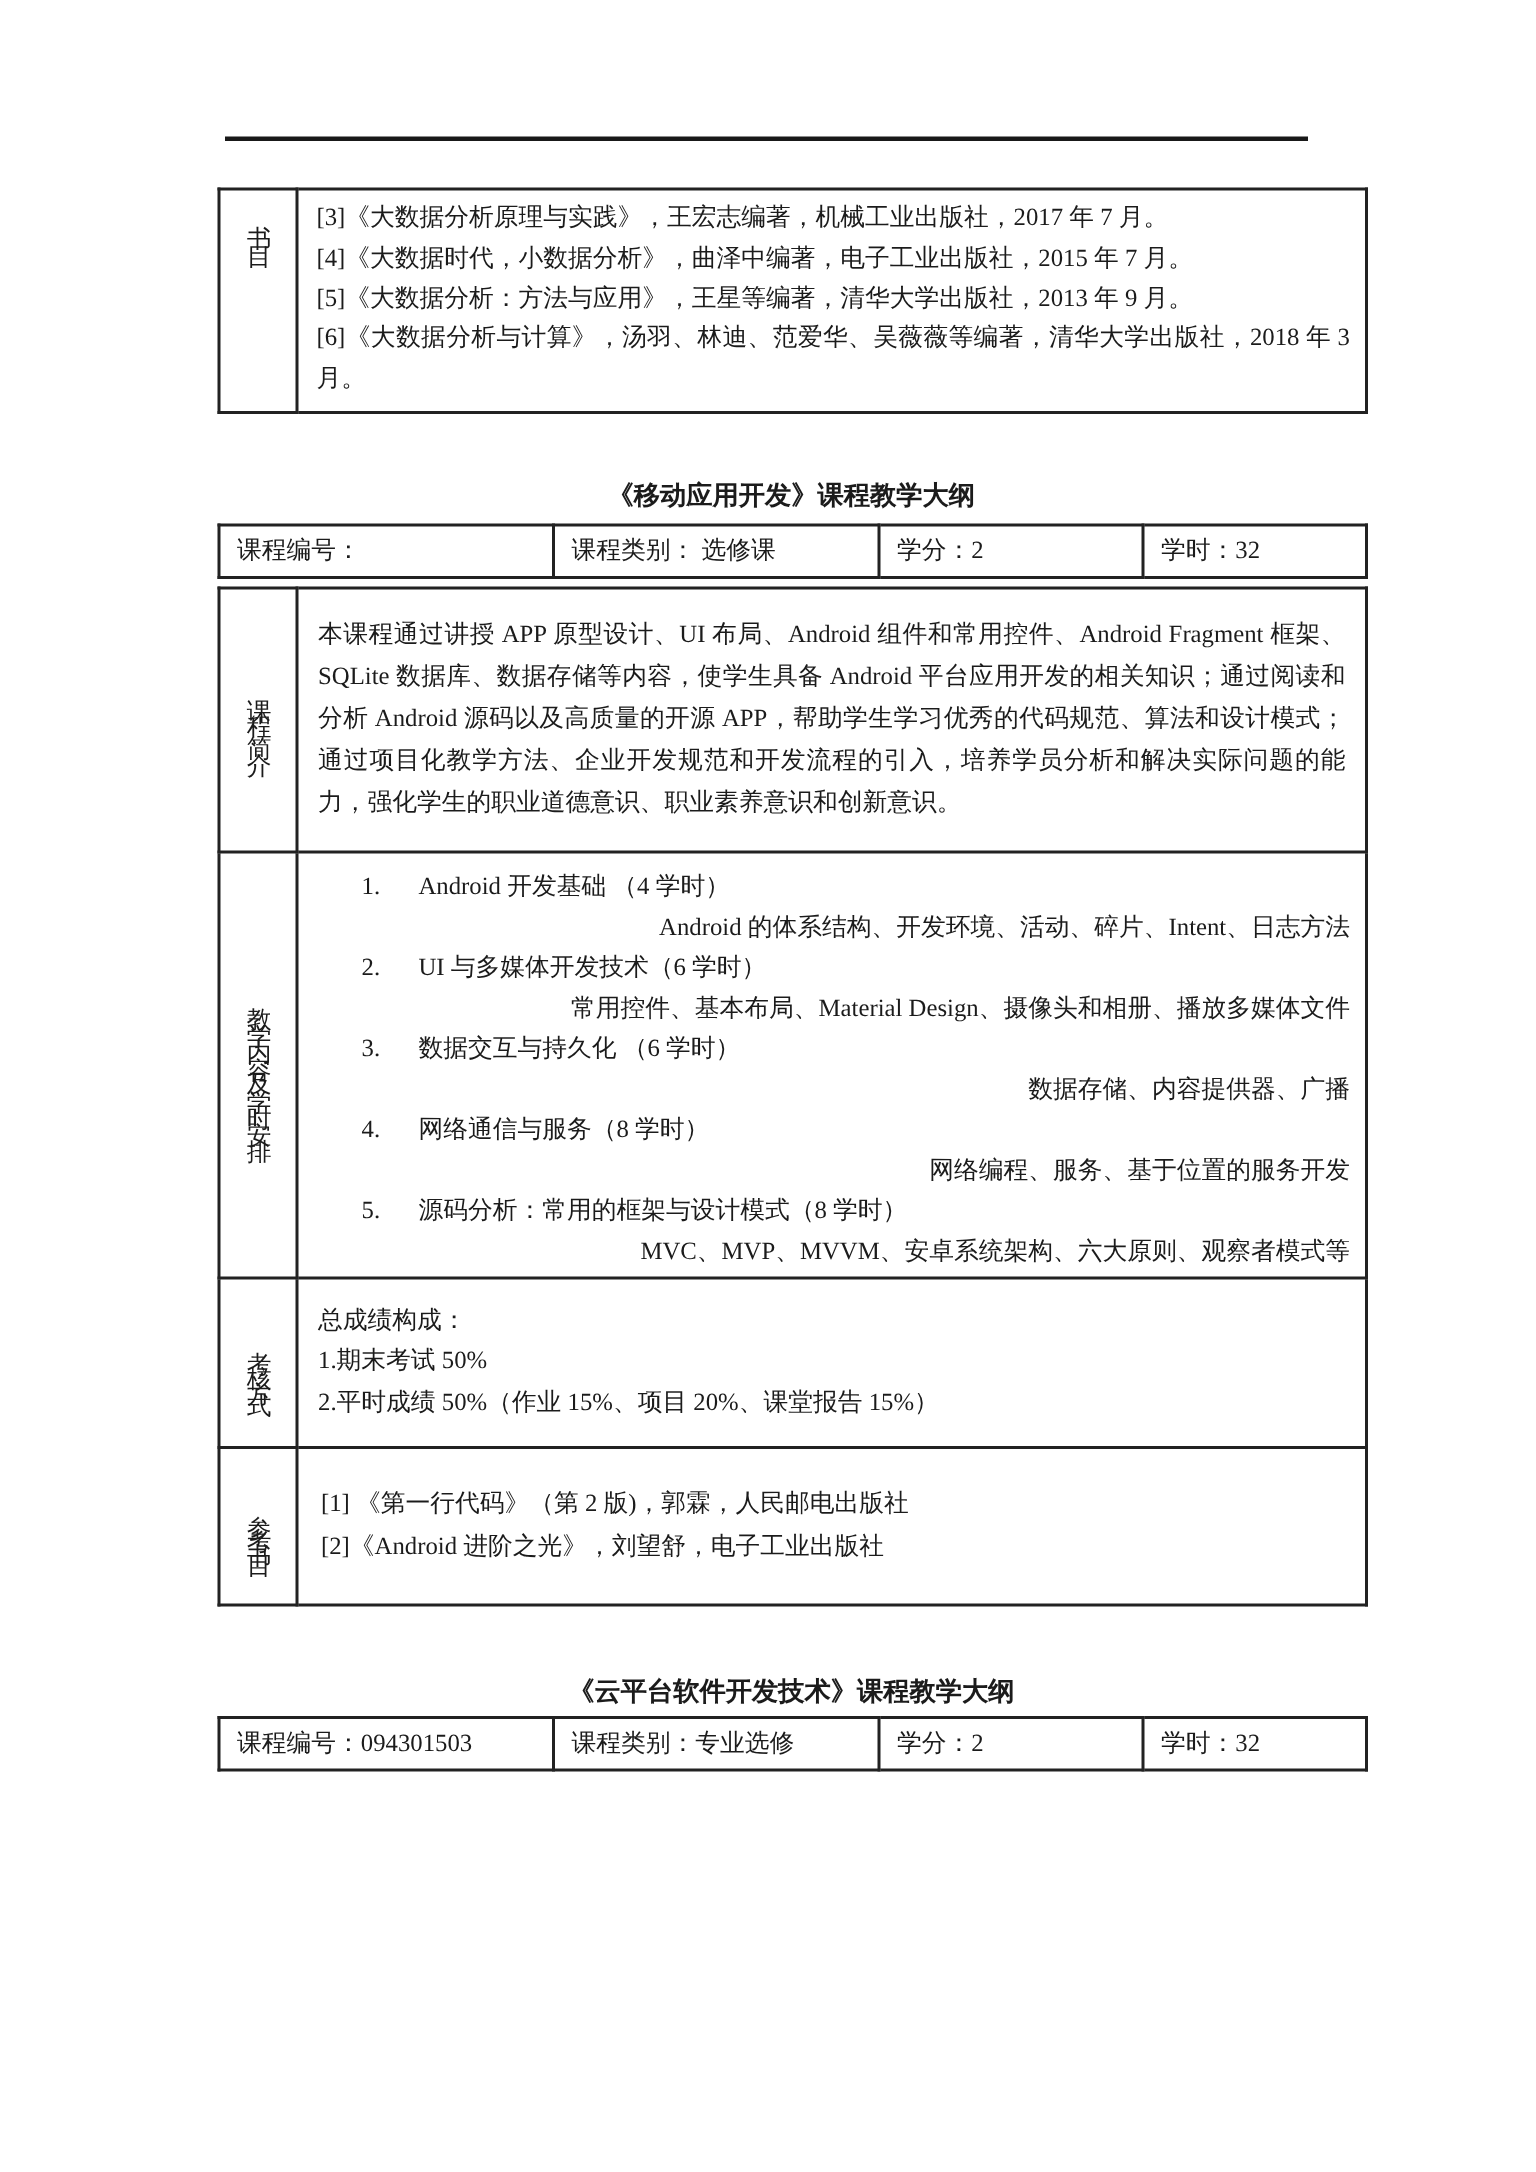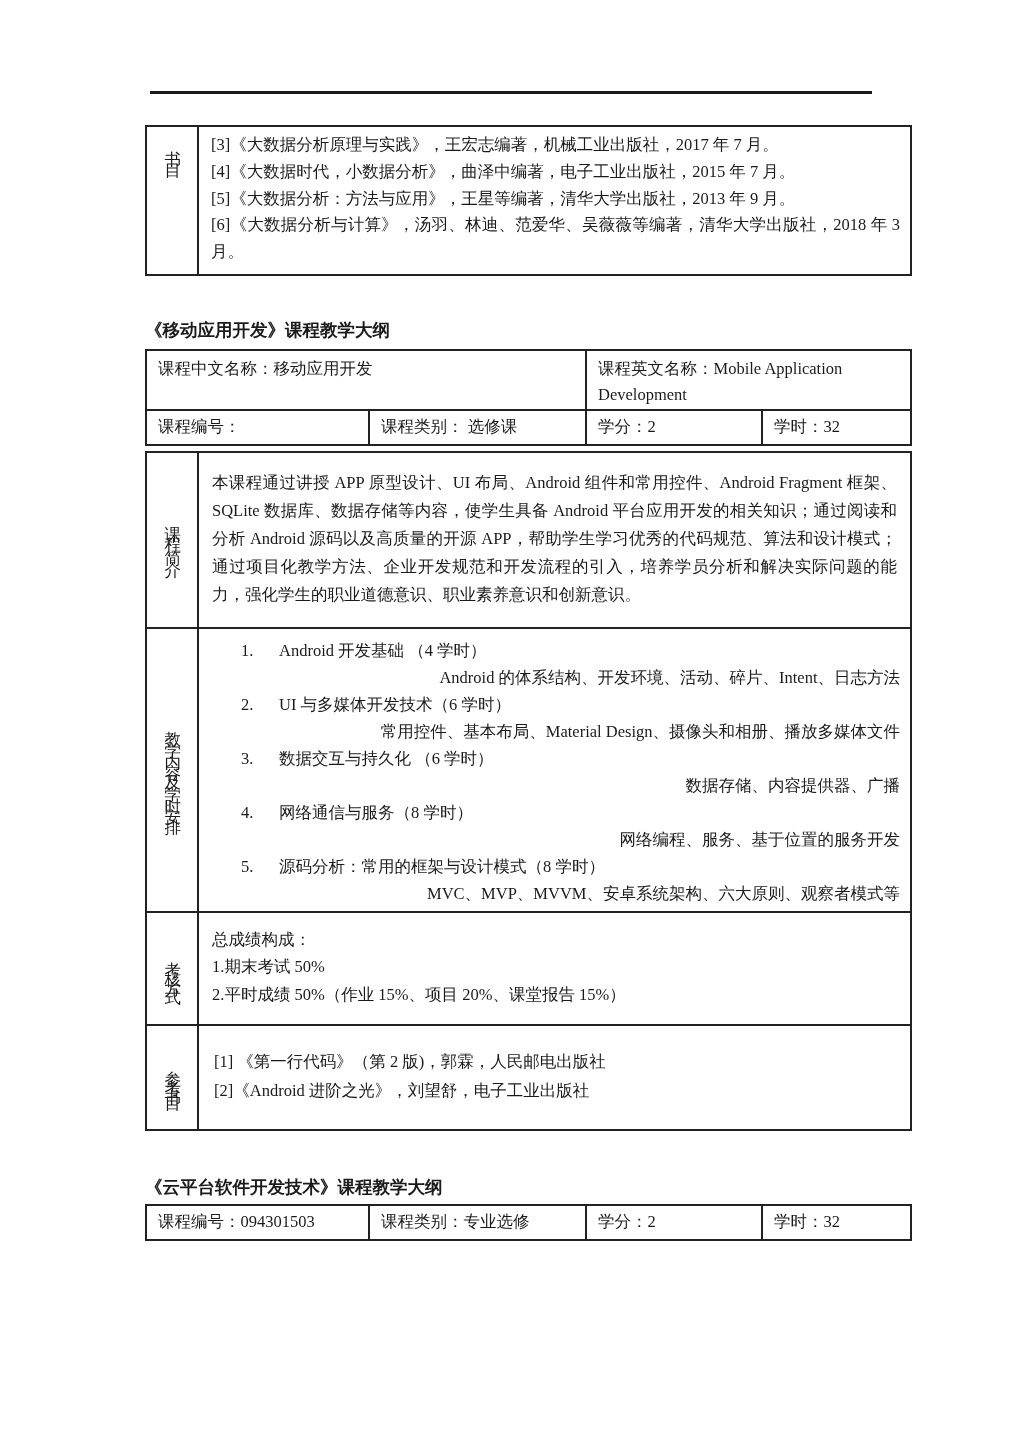--- a/index.html
+++ b/index.html
@@ -45,20 +45,21 @@
   .ls14 { letter-spacing: 14px; }
   .ls12 { letter-spacing: 12px; }
   .ls11 { letter-spacing: 11px; }
   .ls9  { letter-spacing: 9px;  }
   
   .booklist-table { margin-top: 31px; }
   .booklist-table .items-cell { padding: 5px 10px 8px 12px; line-height: 26.8px; }
   .book-line { text-align: justify; }
   
   .doc-title {
+    text-align: center;
     font-weight: bold;
     font-size: 17.5px;
     line-height: 20px;
   }
   .title-b { margin-top: 44px; margin-bottom: 9px; }
   .title-c { margin-top: 46px; margin-bottom: 7px; }
   
   .info-row1 td { height: 54px; padding: 5px 10px 0 11px; line-height: 26.5px; }
   .info-row2 td { height: 35px; padding: 0 8px 0 11px; line-height: 24px; vertical-align: middle; }
   .hours-cell { text-align: left; }
@@ -111,24 +112,20 @@
   <div class="doc-title title-b">《移动应用开发》课程教学大纲</div>
 
   <table class="info-table">
     <colgroup>
       <col style="width:223px">
         <col style="width:217px">
         <col style="width:176px">
         <col style="width:149px">
     </colgroup>
     <tbody>
-        <tr class="info-row1">
-      <td colspan="2">课程中文名称：移动应用开发</td>
-      <td colspan="2">课程英文名称：Mobile Application Development</td>
-    </tr>
     <tr class="info-row2">
       <td>课程编号：</td>
       <td>课程类别： 选修课</td>
       <td>学分：2</td>
       <td class="hours-cell">学时：32</td>
     </tr>
   </tbody>
     </table>
 
   <table class="detail-table">

